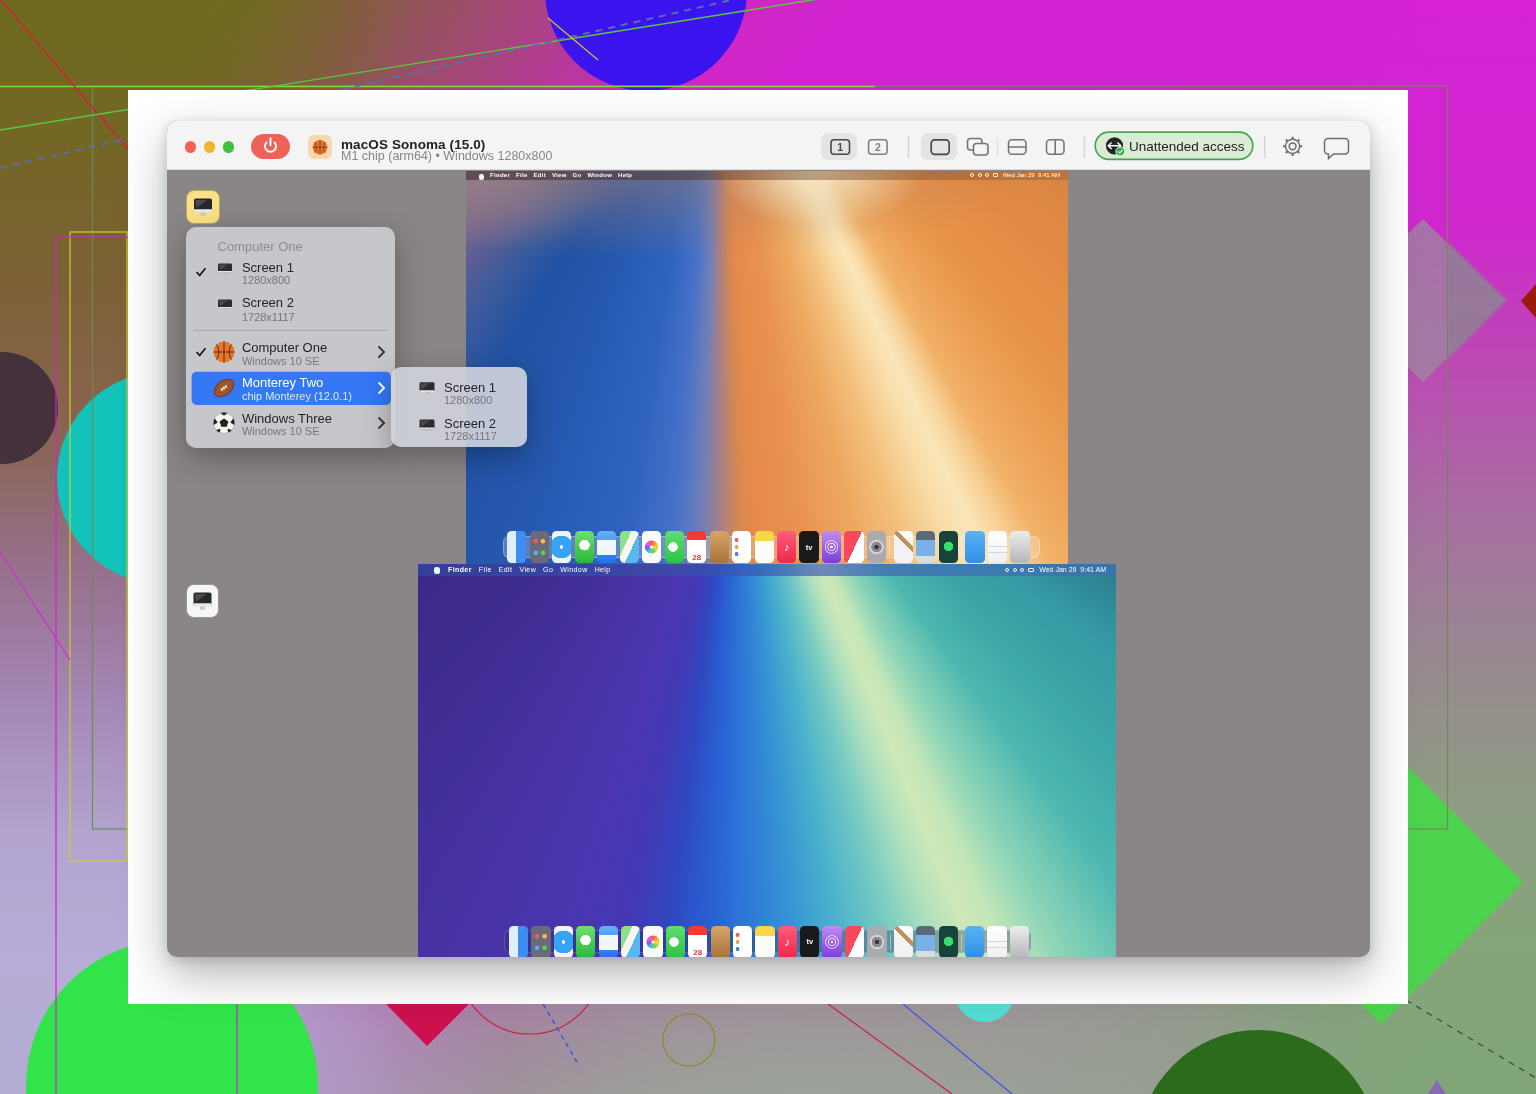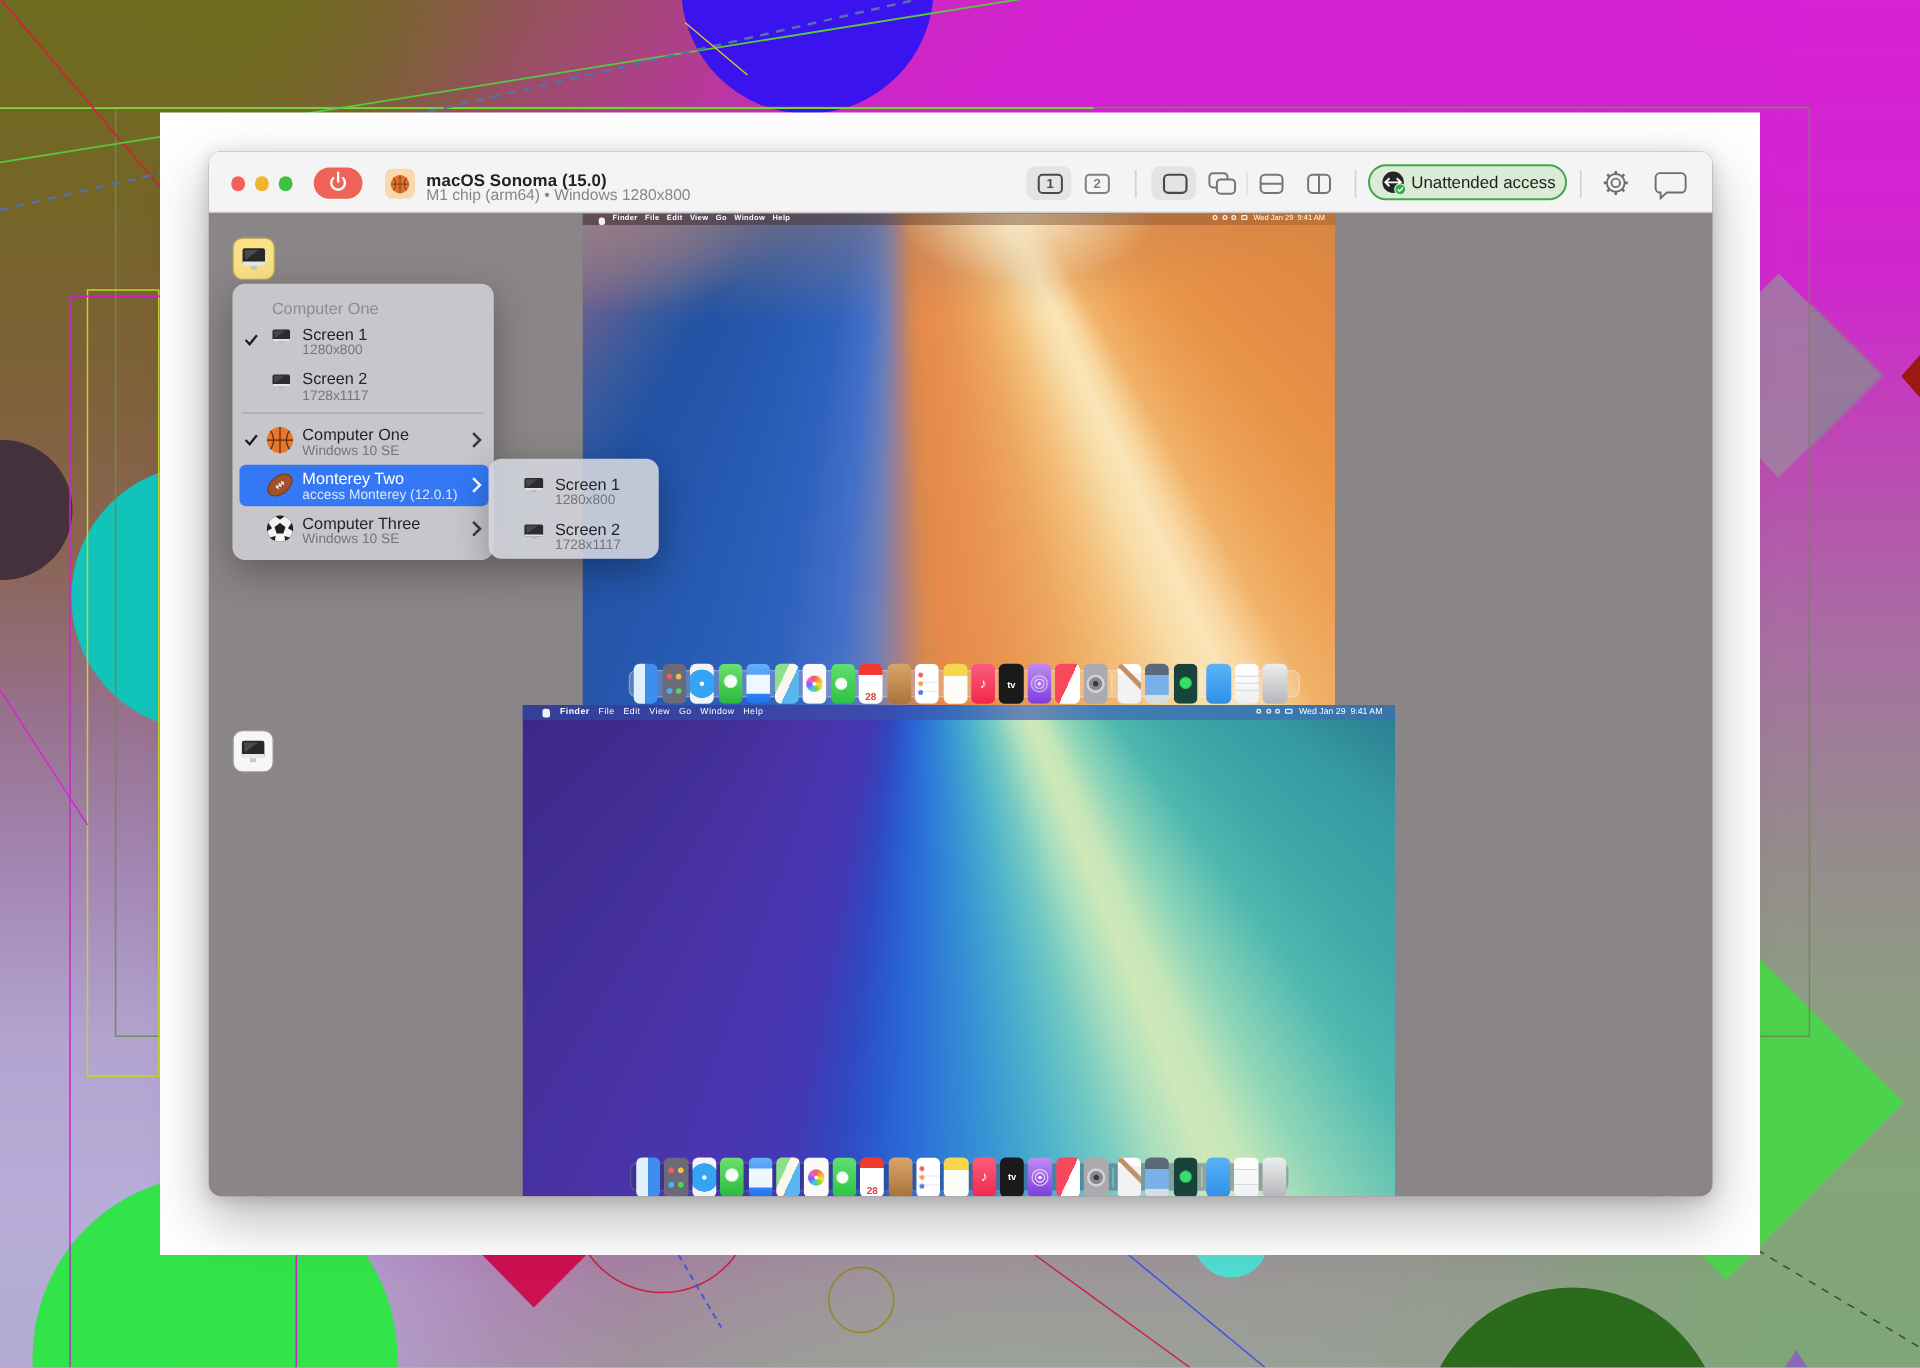--- a/index.html
+++ b/index.html
@@ -241,22 +241,22 @@
       </g>
       <path d="M 192.5 190.5 l 5.5 5.5 -5.5 5.5" stroke="#3a393e" stroke-width="2"></path>
     </svg>
     <div class="mtxt" style="left:55.9px;top:32.8px;">Screen 1</div>
     <div class="msub" style="left:55.9px;top:47.3px;">1280x800</div>
     <div class="mtxt" style="left:55.9px;top:68.4px;">Screen 2</div>
     <div class="msub" style="left:55.9px;top:83.8px;">1728x1117</div>
     <div class="mtxt" style="left:55.9px;top:113.3px;">Computer One</div>
     <div class="msub" style="left:55.9px;top:127.8px;">Windows 10 SE</div>
     <div class="mtxt" style="left:55.9px;top:148.4px;color:#fff;">Monterey Two</div>
-    <div class="msub" style="left:55.9px;top:163.4px;color:rgba(255,255,255,0.82);">access Monterey (12.0.1)</div>
-    <div class="mtxt" style="left:55.9px;top:183.8px;">Computer Three</div>
+    <div class="msub" style="left:55.9px;top:163.4px;color:rgba(255,255,255,0.82);">chip Monterey (12.0.1)</div>
+    <div class="mtxt" style="left:55.9px;top:183.8px;">Windows Three</div>
     <div class="msub" style="left:55.9px;top:198.4px;">Windows 10 SE</div>
   </div>
   <div id="smenu">
     <svg style="position:absolute;left:0;top:0;" width="136" height="80" fill="none">
       <g transform="translate(28.5,15.3)">
         <rect x="0" y="0" width="15" height="9.6" rx="1.4" fill="#2c2c2e"></rect>
         <path d="M 1 1 L 10.5 1 L 2 7.4 Z" fill="#48484a"></path>
         <path d="M 0 8 h 15 v 0.6 a 1 1 0 0 1 -1 1 h -13 a 1 1 0 0 1 -1 -1 z" fill="#e4e4e6"></path>
         <rect x="5.7" y="9.6" width="3.6" height="2" fill="#bdbdc0"></rect>
       </g>

